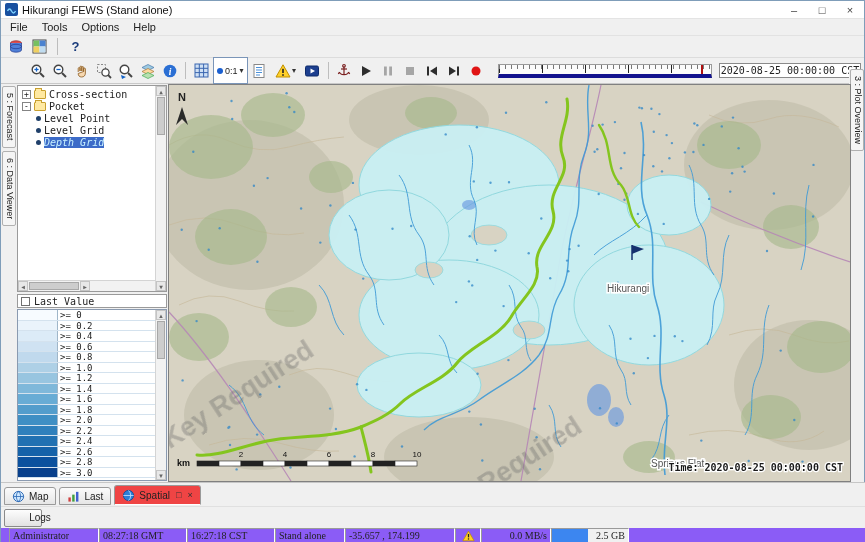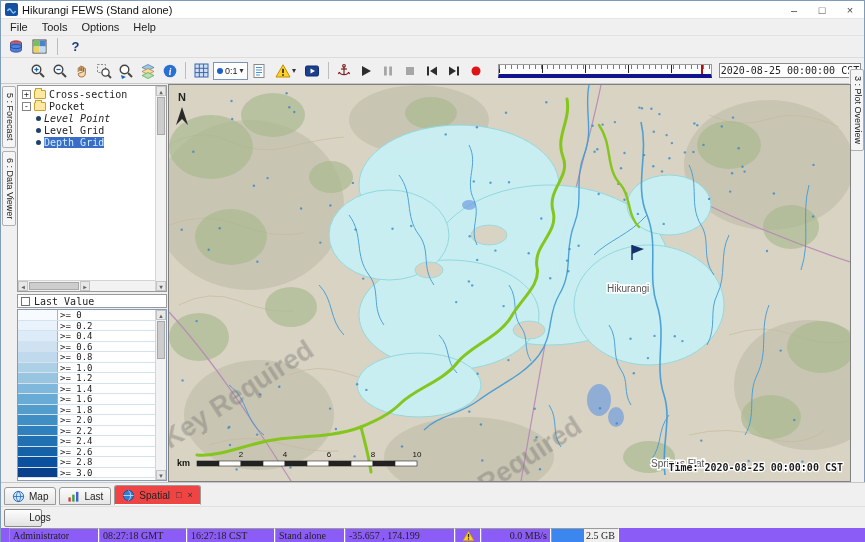--- a/index.html
+++ b/index.html
@@ -18,21 +18,21 @@
   .menubar { height:17px; background:#f0f0f0; display:flex; align-items:center; border-bottom:1px solid #e2e2e2; padding-left:2px; }
   .menu-item { padding:1px 7px; font-size:11px; }
 
   
   .toolbar { display:flex; align-items:center; background:#f0f0f0; }
   #toolbar1 { height:22px; border-bottom:1px solid #dcdcdc; padding-left:4px; gap:3px; }
   #toolbar2 { height:26px; border-bottom:1px solid #c8c8c8; padding-left:26px; gap:1px; }
   .tbtn { width:21px; height:20px; display:flex; align-items:center; justify-content:center; border:1px solid transparent; border-radius:2px; flex:none; }
   .tsep { width:1px; height:17px; background:#bdbdbd; margin:0 4px; flex:none; }
   .help-q { font-weight:bold; font-size:13px; color:#173a7a; }
-  .combo { height:18px; border:1px solid #7a95b8; background:#fff; display:flex; align-items:center; gap:2px; padding:0 3px; font-size:9px; flex:none; }
+  .combo { height:27px; border:1px solid #7a95b8; background:#fff; display:flex; align-items:center; gap:2px; padding:0 3px; font-size:9px; flex:none; }
   .combo-dot { width:6px; height:6px; border-radius:50%; background:#1a5fd0; }
   .combo-arrow { font-size:8px; color:#333; }
   .warn-arrow { font-size:8px; color:#333; margin-left:1px; }
   .ruler { flex:1; height:14px; margin:0 6px 0 10px; position:relative; background:#fbfbfb;
            border:1px solid #9a9a9a; border-bottom:4px solid #12128e;
            background-image:repeating-linear-gradient(90deg,#777 0 1px,transparent 1px 6px),
                             repeating-linear-gradient(90deg,#222 0 1px,transparent 1px 43px);
            background-size:100% 4px,100% 8px; background-repeat:no-repeat; }
   .ruler-marker { position:absolute; right:8px; top:0; width:2px; height:9px; background:#b01010; }
   .datebox { width:142px; height:15px; border:1px solid #8a8a8a; background:#fff;
@@ -81,21 +81,21 @@
 
   
   .logsrow { position:absolute; left:0; top:505px; width:865px; height:22px; background:#f0f0f0; display:flex; align-items:center; padding-left:3px; border-top:1px solid #e0e0e0; }
   .logs-btn { width:38px; height:18px; border:1px solid #8a8a8a; border-radius:2px; background:linear-gradient(#fdfdfd,#e2e2e2); font-size:10px; display:flex; align-items:center; justify-content:center;padding-left:34px; }
 
   
   .statusbar { position:absolute; left:0; top:527px; width:865px; height:15px; display:flex; background:#8b5cf6; font-family:Liberation Serif, serif; font-size:10px;padding-left:8px; }
   .seg { border:1px solid; border-color:#9a9a9a #ffffff #ffffff #9a9a9a; display:flex; align-items:center; padding:0 3px; white-space:nowrap; overflow:hidden; flex:none; }
   .seg1{width:90px} .seg2{width:248px} .seg3{width:88px} .seg4{width:88px} .seg5{width:70px}
   .seg6{width:110px} .seg7{width:26px; justify-content:center} .seg8{width:70px; justify-content:flex-end}
-  .seg9{width:68px; background:linear-gradient(to right,#3c86f0 0,#3c86f0 48%,#f0f0f0 48%); justify-content:flex-end}
+  .seg9{width:78px; background:linear-gradient(to right,#3c86f0 0,#3c86f0 48%,#f0f0f0 48%); justify-content:flex-end}
 </style>
 </head>
 <body>
 
 <div id="app">
 
   <div class="titlebar">
     <svg class="app-icon" viewBox="0 0 13 13">
       <rect width="13" height="13" rx="2" fill="#1850a0"></rect>
       <path d="M2.5 8 q2 -4 4 0 t4 0" stroke="#7fd4ff" stroke-width="1.4" fill="none"></path>
@@ -289,29 +289,29 @@
           <div class="tree-row" style="padding-left: 4px;">
             <span class="expander">+</span>
             <span class="folder-ic"></span>
             <span class="tlabel">Cross-section</span>
           </div>
           <div class="tree-row" style="padding-left: 4px;">
             <span class="expander">-</span>
             <span class="folder-ic"></span>
             <span class="tlabel">Pocket</span>
           </div>
-          <div class="tree-row" style="padding-left: 18px; font-style: italic;">
+          <div class="tree-row" style="padding-left: 18px;">
             <span class="bullet"></span>
             <span class="tlabel">Level Point</span>
           </div>
           <div class="tree-row" style="padding-left: 18px;">
             <span class="bullet"></span>
             <span class="tlabel">Level Grid</span>
           </div>
-          <div class="tree-row selected" style="padding-left: 18px;">
+          <div class="tree-row selected" style="padding-left: 18px; font-style: italic;">
             <span class="bullet"></span>
             <span class="tlabel">Depth Grid</span>
           </div>
         </div>
       <div class="vscroll">
         <div class="sarrow">▲</div>
         <div class="sthumb"></div>
         <div class="sarrow down">▼</div>
       </div>
       <div class="hscroll">

